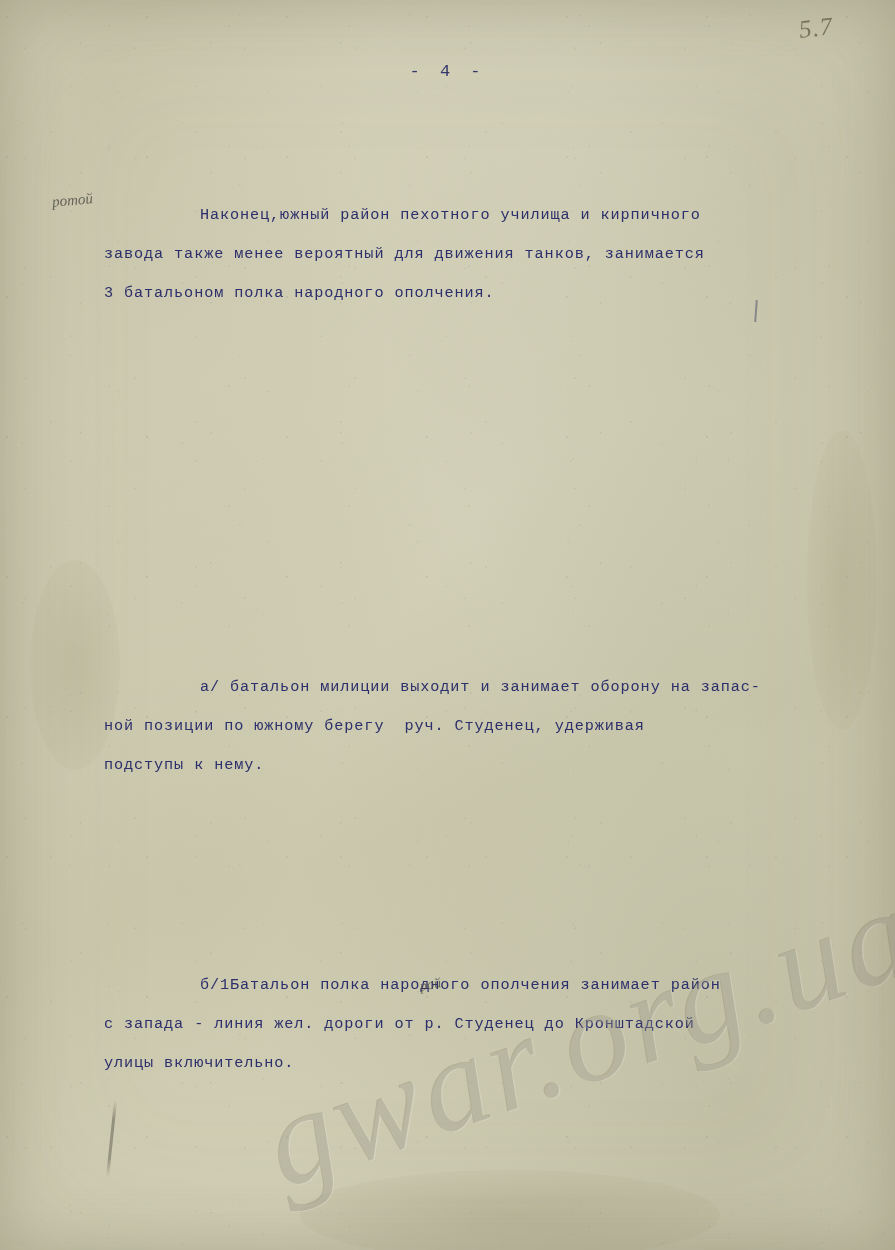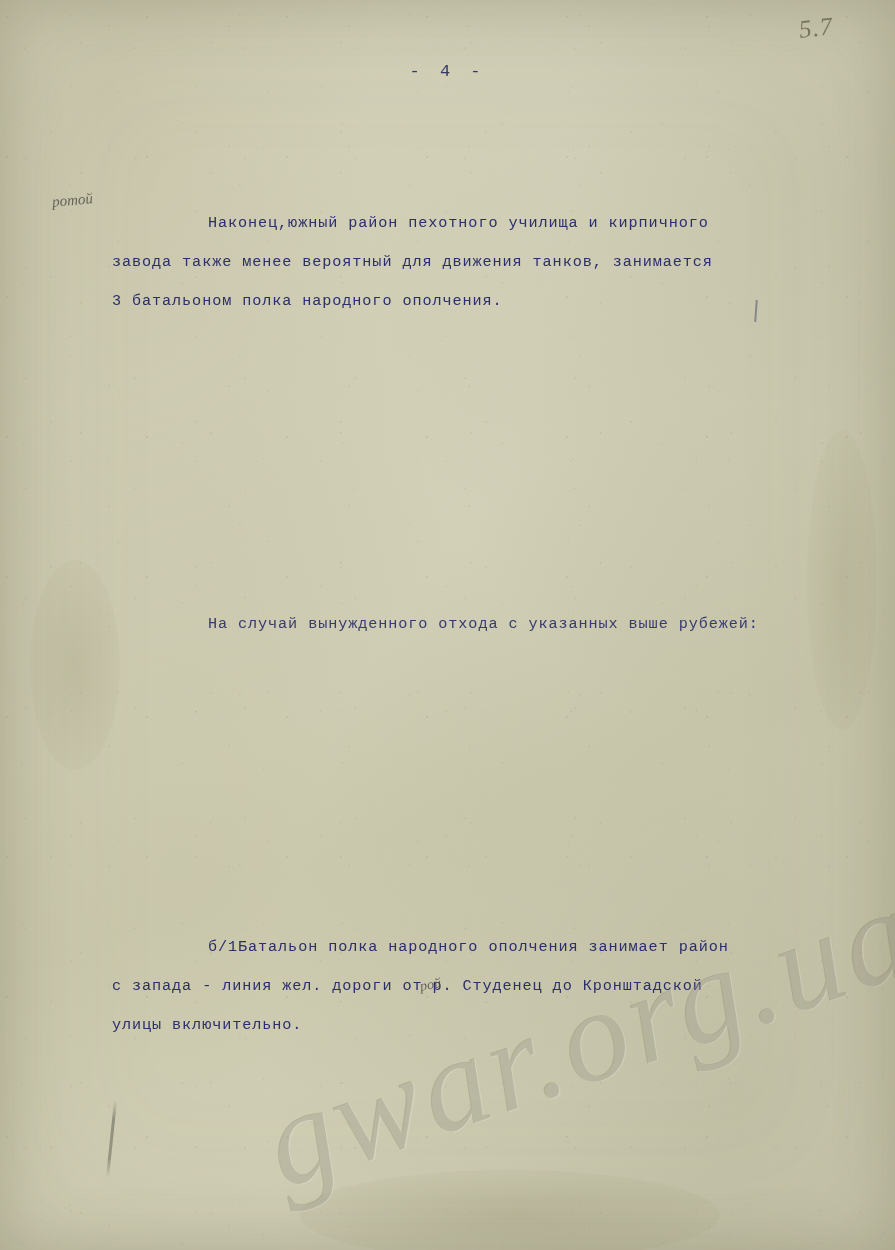--- a/index.html
+++ b/index.html
@@ -83,21 +83,21 @@
     position: absolute;
     left: 96px;
     top: 110px;
     width: 740px;
     font-size: 15.2px;
     line-height: 39px;
     letter-spacing: 0.9px;
     white-space: pre-wrap;
   }
   .body p {
-    margin: 16px;
+    margin: 8px;
   }
   .ind {
     display: inline-block;
     width: 96px;
   }
   .para-gap {
     height: 9px;
   }
 
   
@@ -184,22 +184,24 @@
   <div class="corner-num">5.7</div>
 
   <div class="page-num">- 4 -</div>
 
   <div class="body">
     <p><span class="ind"></span><span>Наконец,южный район пехотного училища и кирпичного
 завода также менее вероятный для движения танков, занимается
 3 батальоном полка народного ополчения.</span></p>
     <div class="para-gap"></div>
     <div class="para-gap"></div>
-    <p><span class="ind"></span><span>На случай вынужденного отхода с указанных выше рубежей:</span></p>
-    <div class="para-gap"></div>
+    <div class="para-gap"></div>
+    <p><span class="ind"></span><span>а/ батальон милиции выходит и занимает оборону на запас-
+ной позиции по южному берегу  руч. Студенец, удерживая
+подступы к нему.</span></p>
     <div class="para-gap"></div>
     <p><span class="ind"></span><span>б/1Батальон полка народного ополчения занимает район
 с запада - линия жел. дороги от р. Студенец до Кронштадской
 улицы включительно.</span></p>
     
     
     
     
     
     

